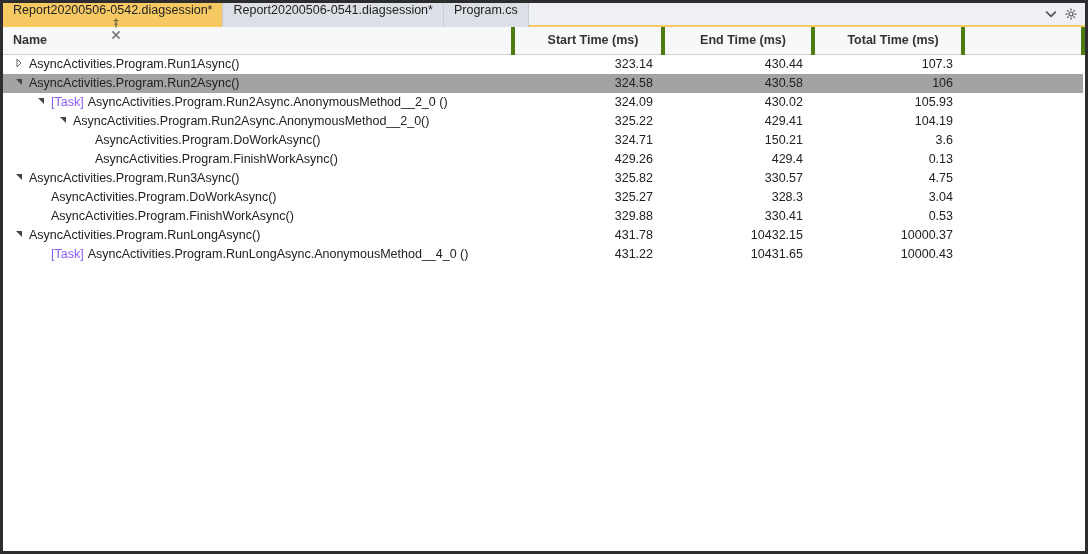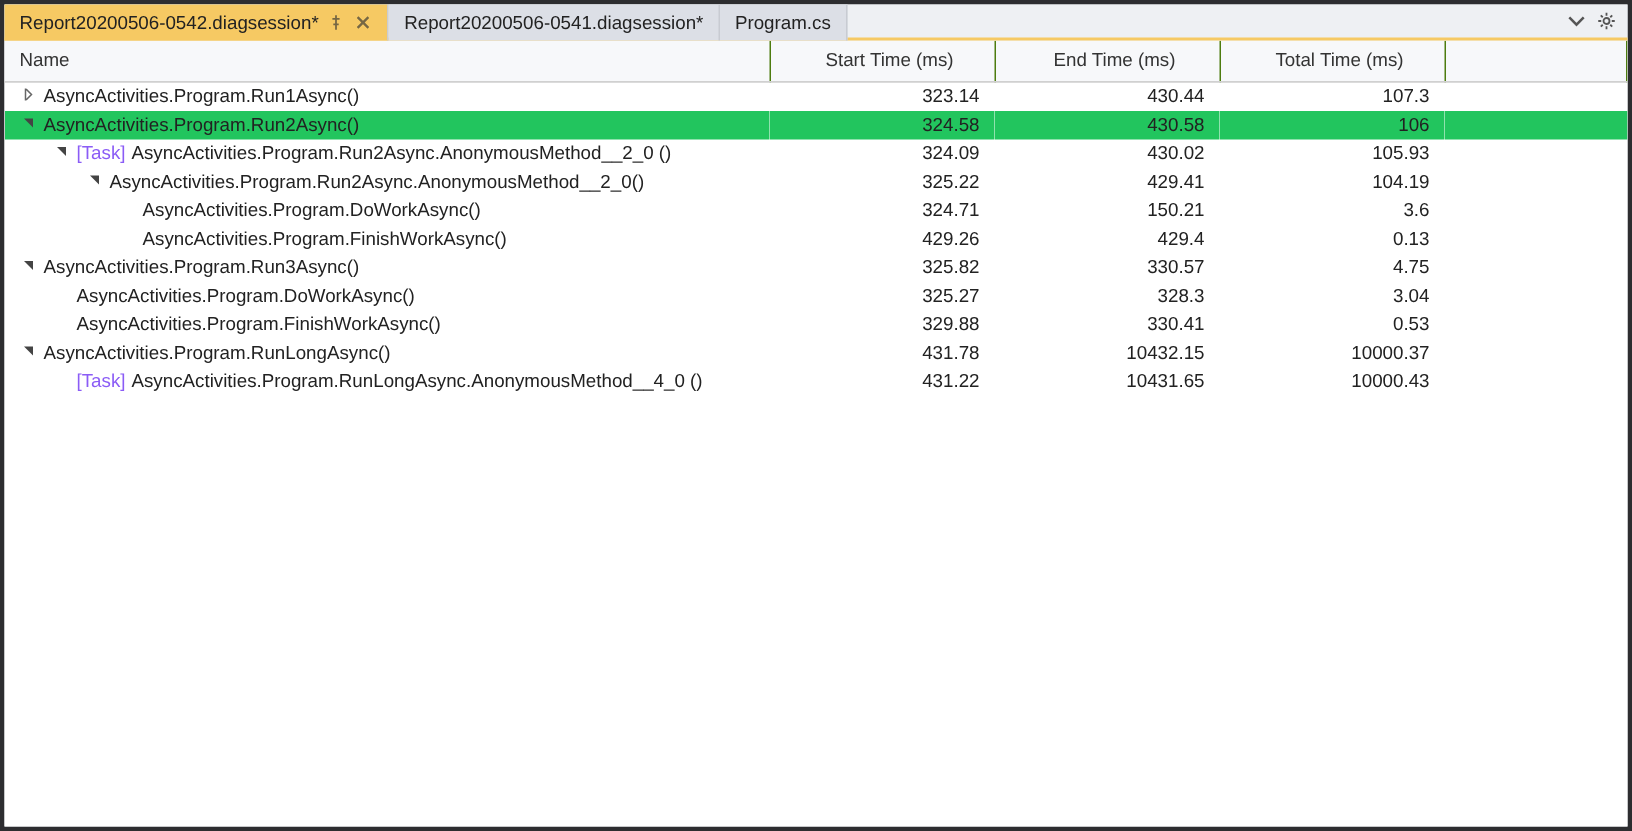--- a/index.html
+++ b/index.html
@@ -1,32 +1,32 @@
 <!DOCTYPE html>
 <html><head>
 <meta charset="utf-8">
 <style>
 * { box-sizing: border-box; margin: 0; padding: 0; font-family: "Segoe UI", Tahoma, sans-serif; font-size: 12.5px; }
 html,body { width:1088px; height:554px; background:#2d2d30; overflow:hidden; }
 .frame { width:1088px; height:554px; background:#eef0f3; border:3px solid #2d2d30; display:flex; flex-direction:column; }
 
 .tabstrip { height:24px; background:#eef0f3; display:flex; align-items:stretch; border-bottom:2px solid #f6c963; position:relative; }
-.tab { display:flex; align-items:center; padding:0 10px; height:24px; font-size:12px; color:#222; background:#dcdfe6; border-right:1px solid #c8cbd2; cursor:default; white-space:nowrap; }
+.tab { display:flex; align-items:center; padding:0 10px; height:24px; font-size:12px; color:#222; background:#dcdfe6; border-right:1px solid #c8cbd2; cursor:default; white-space:nowrap;flex-direction:column; }
 .tab.active { background:#f6c963; color:#222; font-weight:400; }
 .tab .pin, .tab .close { margin-left:6px; font-size:11px; opacity:.65; }
 .tabstrip .tools { margin-left:auto; display:flex; align-items:center; gap:8px; padding:0 8px; color:#555; }
 .icon-svg { width:12px; height:12px; display:block; }
 
 .grid { flex:1; overflow:auto; background:#fff; }
 table { width:100%; border-collapse:collapse; table-layout:fixed; }
-thead th { text-align:left; font-weight:400; color:#333; background:#f7f8fa; border-bottom:1px solid #d0d0d0; border-right:1px solid #4d7c0f; padding:6px 10px; height:27px;margin-top:24px; }
+thead th { text-align:left; font-weight:700; color:#333; background:#f7f8fa; border-bottom:1px solid #d0d0d0; border-right:4px solid #4d7c0f; padding:6px 10px; height:27px;margin-top:24px; }
 thead th.num { text-align:center;padding-left:20px; }
 tbody td { padding:2.5px 10px; color:#222; border-bottom:0; white-space:nowrap; overflow:hidden; text-overflow:ellipsis; }
 tbody td.num { text-align:right; font-variant-numeric:tabular-nums; }
-tbody tr.selected td { background:#22c55e;margin-left:44px; }
+tbody tr.selected td { background:#a3a3a3;margin-left:44px; }
 .namecell { display:flex; align-items:flex-start; gap:4px; }
 .indent { display:inline-block; width:18px; height:1px; flex-shrink:0; }
 .expander { width:12px; height:12px; flex-shrink:0; display:inline-flex; align-items:center; justify-content:center; }
 .expander svg { width:8px; height:8px; display:block; }
 .tasklabel { color:#8b5cf6; }
 col.c-name { width:510px; }
 col.c-num { width:150px; }
 col.c-pad { width:auto; }
 </style>
 </head>

